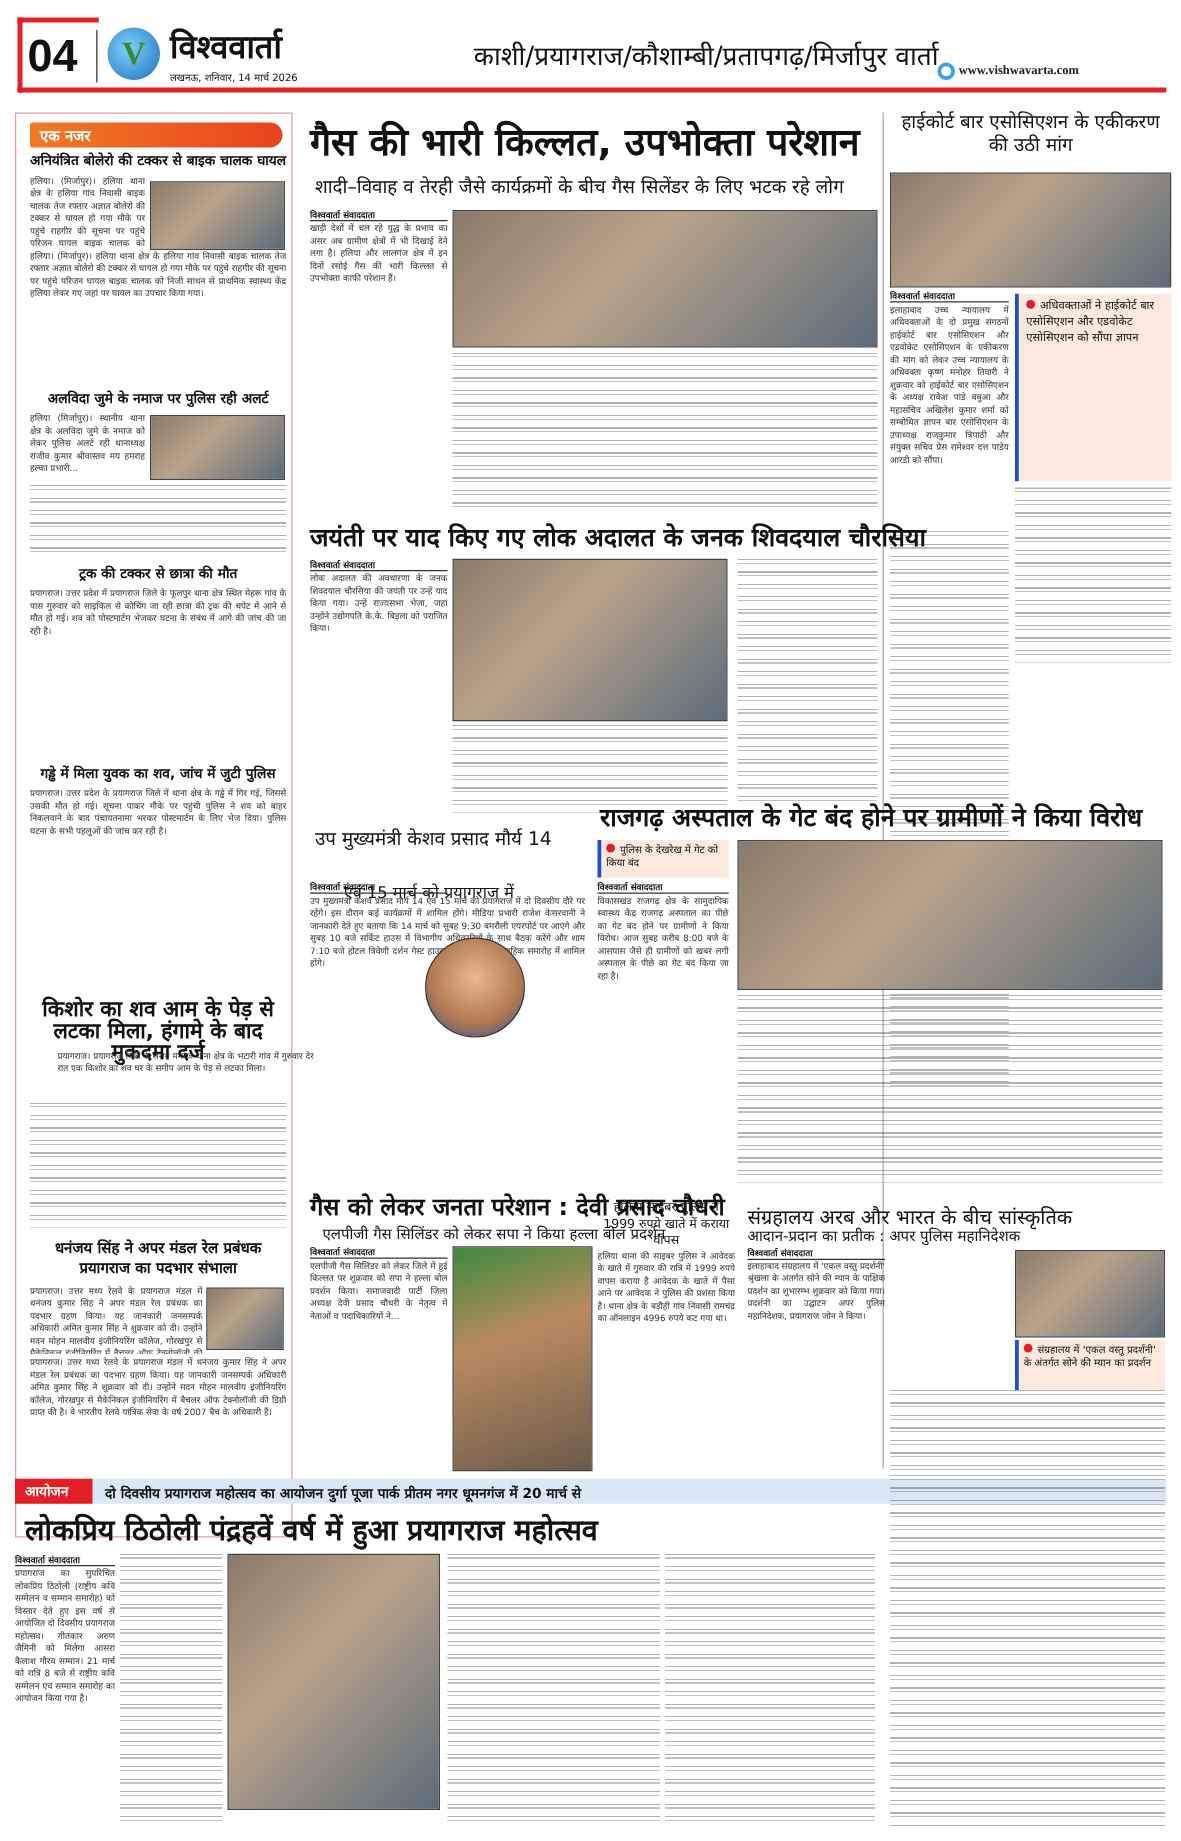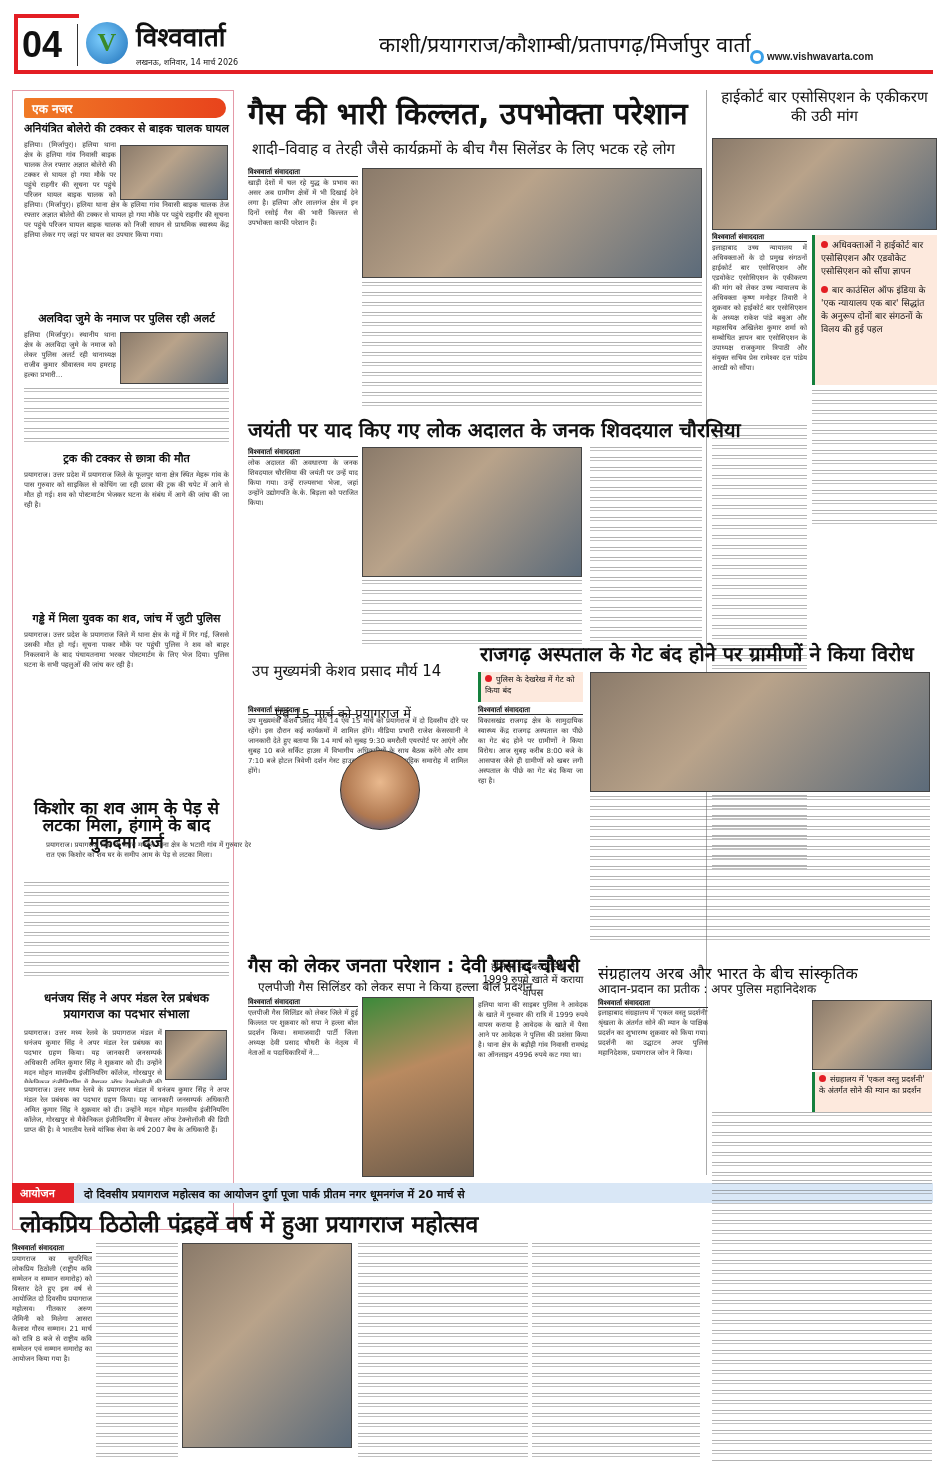--- a/index.html
+++ b/index.html
@@ -6,31 +6,31 @@
   body { width: 945px; height: 1473px; background: #fff; font-family: "DejaVu Sans", sans-serif; color: #111; overflow: hidden; position: relative; }
   .abs { position: absolute; }
   .masthead-box { left: 14px; top: 14px; width: 65px; height: 60px; border-left: 4px solid #e31e24; border-top: 4px solid #e31e24; }
   .redline { background: #e31e24; height: 4px; }
   .pageno { left: 22px; top: 24px; font-size: 36px; font-weight: bold; font-family: "Liberation Sans", sans-serif; }
   .vsep { left: 77px; top: 24px; width: 1px; height: 42px; background: #333; }
   .logo { left: 86px; top: 22px; width: 42px; height: 42px; border-radius: 50%; background: radial-gradient(circle at 40% 40%, #7fd0ff, #1d6fb8); display:flex; align-items:center; justify-content:center; color:#3a8a2a; font-weight:bold; font-size: 26px; font-family:"Liberation Serif", serif; }
   .brand { left: 136px; top: 18px; font-size: 26px; font-weight: bold; }
   .dateline { left: 136px; top: 56px; font-size: 8px; }
   .regions { left: 335px; top: 30px; font-size: 21px; margin-left: 44px; }
-  .website { left: 750px; top: 50px; font-size: 10px; font-weight: bold; font-family: Liberation Sans, sans-serif; color:#222; }
+  .website { left: 750px; top: 50px; font-size: 10px; font-weight: bold; font-family: Liberation Serif, serif; color:#222; }
   .ie { display:inline-block; width:14px; height:14px; border-radius:50%; border:3px solid #3aa0e8; margin-right:3px; vertical-align:middle; }
   .col-left { left: 12px; top: 90px; width: 222px; height: 1140px; border: 1px solid #e49aa8; }
   .ek-najar { left: 24px; top: 98px; width: 202px; height: 20px; background: linear-gradient(90deg,#f07a26,#e8431c); color:#fff; font-weight:bold; font-size: 12px; padding: 2px 8px; border-radius: 2px 10px 10px 2px; }
   .h-small { font-weight: bold; font-size: 11px; line-height: 14px; text-align: center; }
   .text { font-size: 7px; line-height: 10px; color: #333; text-align: justify; overflow: hidden; }
   .lines { background: repeating-linear-gradient(180deg, #555 0 1px, transparent 1px 3px, #777 3px 4px, transparent 4px 10px); opacity:.45; }
   .photo { background: linear-gradient(135deg,#8a7a6a,#b9a38a 40%,#5c6b7a); border:1px solid #444; }
   .byline { font-size: 7px; font-weight:bold; border-bottom: 1px solid #333; }
   .headline { font-weight: bold; font-family: "DejaVu Sans", sans-serif; white-space: nowrap; }
-  .callout { background:#fde9dd; border-left:3px solid #15803d; font-size:9px; padding:4px 6px; line-height:13px; }
+  .callout { background:#fde9dd; border-left:3px solid #1d4ed8; font-size:9px; padding:4px 6px; line-height:13px; }
   .dot { display:inline-block; width:7px; height:7px; background:#e31e24; border-radius:50%; margin-right:4px; }
   .aayojan-bar { left: 12px; top: 1183px; width: 921px; height: 20px; background:#d9e7f6; }
   .aayojan-tag { left: 12px; top: 1183px; width: 62px; height: 20px; background:#e31e24; color:#fff; font-size:11px; font-weight:bold; padding:2px 8px; }
   .vline { width:1px; background:#aaa; }
 </style>
 </head>
 <body>
 
 <div class="abs masthead-box"></div>
 <div class="abs redline" style="left:14px;top:70px;width:919px;"></div>
@@ -77,21 +77,20 @@
 <div class="abs photo" style="left:362px;top:168px;width:340px;height:110px;"></div>
 <div class="abs lines" style="left:362px;top:282px;width:340px;height:128px;"></div>
 
 <div class="abs vline" style="left:706px;top:90px;height:1085px;"></div>
 <div class="abs" style="left:712px;top:88px;width:225px;text-align:center;font-size:15px;line-height:19px;">हाईकोर्ट बार एसोसिएशन के एकीकरण की उठी मांग</div>
 <div class="abs photo" style="left:712px;top:138px;width:225px;height:92px;"></div>
 <div class="abs byline" style="left:712px;top:232px;width:95px;">विश्ववार्ता संवाददाता</div>
 <div class="abs text" style="left:712px;top:243px;width:95px;height:180px;">इलाहाबाद उच्च न्यायालय में अधिवक्ताओं के दो प्रमुख संगठनों हाईकोर्ट बार एसोसिएशन और एडवोकेट एसोसिएशन के एकीकरण की मांग को लेकर उच्च न्यायालय के अधिवक्ता कृष्ण मनोहर तिवारी ने शुक्रवार को हाईकोर्ट बार एसोसिएशन के अध्यक्ष राकेश पांडे बबुआ और महासचिव अखिलेश कुमार शर्मा को सम्बोधित ज्ञापन बार एसोसिएशन के उपाध्यक्ष राजकुमार त्रिपाठी और संयुक्त सचिव प्रेस रामेश्वर दत्त पांडेय आरडी को सौंपा।</div>
 <div class="abs callout" style="left:812px;top:235px;width:125px;height:150px;">
   <div style="margin-bottom:6px;"><span class="dot"></span><span>अधिवक्ताओं ने हाईकोर्ट बार एसोसिएशन और एडवोकेट एसोसिएशन को सौंपा ज्ञापन</span></div>
-  <div><span class="dot"></span><span>बार काउंसिल ऑफ इंडिया के 'एक न्यायालय एक बार' सिद्धांत के अनुरूप दोनों बार संगठनों के विलय की हुई पहल</span></div>
 </div>
 <div class="abs lines" style="left:712px;top:425px;width:95px;height:445px;"></div>
 <div class="abs lines" style="left:812px;top:390px;width:125px;height:140px;"></div>
 
 <div class="abs headline" style="left:248px;top:416px;font-size:20px;">जयंती पर याद किए गए लोक अदालत के जनक शिवदयाल चौरसिया</div>
 <div class="abs byline" style="left:248px;top:447px;width:110px;">विश्ववार्ता संवाददाता</div>
 <div class="abs text" style="left:248px;top:458px;width:110px;height:190px;">लोक अदालत की अवधारणा के जनक शिवदयाल चौरसिया की जयंती पर उन्हें याद किया गया। उन्हें राज्यसभा भेजा, जहां उन्होंने उद्योगपति के.के. बिड़ला को पराजित किया।</div>
 <div class="abs photo" style="left:362px;top:447px;width:220px;height:130px;"></div>
 <div class="abs lines" style="left:362px;top:580px;width:220px;height:70px;"></div>
 <div class="abs lines" style="left:590px;top:447px;width:112px;height:200px;"></div>

